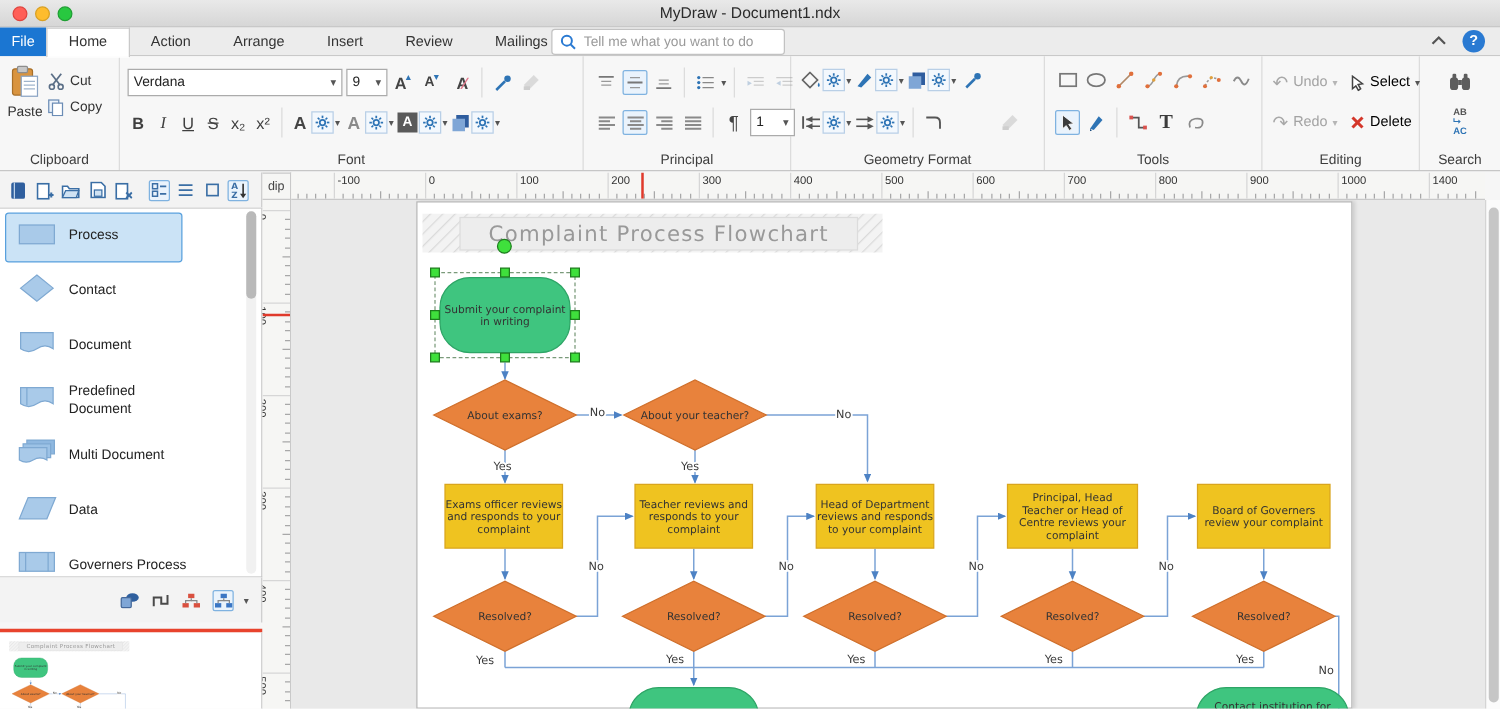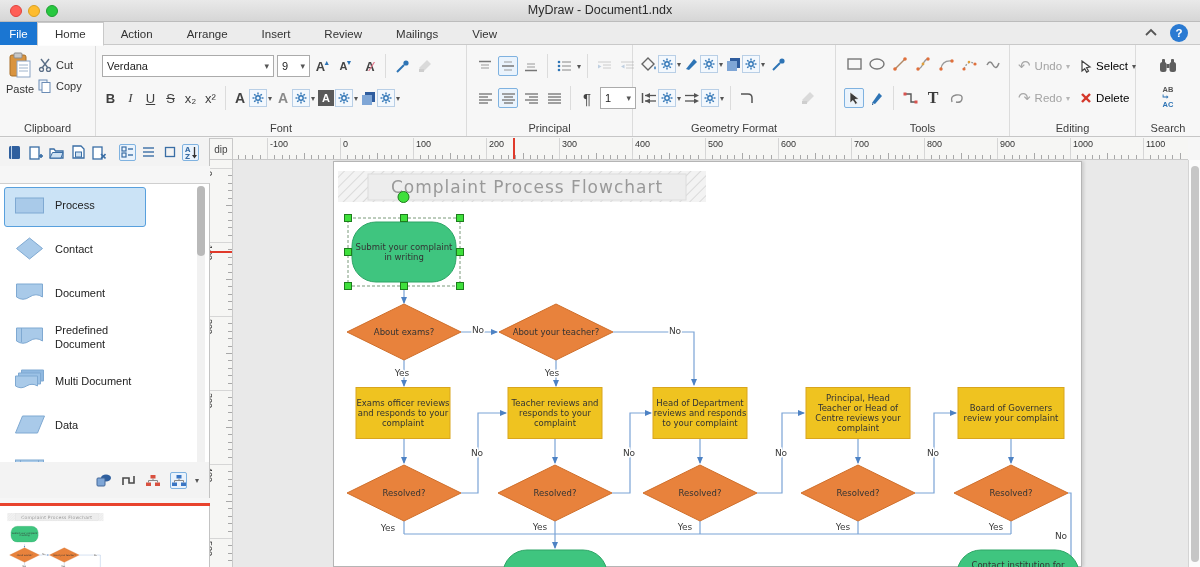--- a/index.html
+++ b/index.html
@@ -52,21 +52,21 @@
     font-size:13px; color:#3f3f3f; cursor:pointer; }
   #paste-btn { position:absolute; left:5px; top:7px; width:30px; text-align:center; cursor:pointer;}
   #paste-btn .plabel { font-size:11px; color:#333; margin-top:1px; }
   .cc-row { display:flex; align-items:center; gap:4px; font-size:11px; color:#333; cursor:pointer; }
   .editing-item { display:flex; align-items:center; gap:4px; font-size:11.5px; cursor:pointer; }
   .gray-txt { color:#a3a3a3; }
 
   
   #lefttoolbar { position:absolute; left:0; top:138px; width:210px; height:28px; background:#f3f3f3; display:flex; align-items:center; gap:4px; padding-left:6px; border-right:1px solid #c3c3c3;}
   #library-list { position:absolute; left:0; top:166px; width:210px; height:296px; background:#fff;
-    border-top:1px solid #cfcfcf; border-bottom:1px solid #cfcfcf; border-right:1px solid #c3c3c3; overflow:hidden;margin-top:17px; }
+    border-top:1px solid #cfcfcf; border-bottom:1px solid #cfcfcf; border-right:1px solid #c3c3c3; overflow:hidden; }
   .lib-item { position:relative; height:44px; display:flex; align-items:center; cursor:pointer; }
   .lib-icon { width:34px; margin-left:13px; flex:0 0 34px; }
   .lib-label { font-size:11px; color:#222; margin-left:8px; white-space:pre-line; line-height:1.25; }
   .lib-item.sel::before { content:""; position:absolute; left:4px; top:3px; width:140px; height:38px;
     background:#cbe3f6; border:1.5px solid #58a0dd; border-radius:3px; }
   .lib-item.sel .lib-icon, .lib-item.sel .lib-label { position:relative; }
   #lib-scroll { position:absolute; right:4px; top:2px; width:8px; height:290px; background:#f1f1f1; border-radius:4px;}
   #lib-thumb { position:absolute; left:0; top:0; width:8px; height:70px; background:#b9b9b9; border-radius:4px;}
   #library-toolbar { position:absolute; left:0; top:462px; width:210px; height:36px; background:#f3f3f3;
     display:flex; align-items:center; justify-content:flex-end; gap:8px; padding-right:10px; border-right:1px solid #c3c3c3;}
@@ -114,20 +114,27 @@
     <div id="file-tab">File</div>
     <div id="tabs">
         <div class="tab active">Home</div>
         <div class="tab">Action</div>
         <div class="tab">Arrange</div>
         <div class="tab">Insert</div>
         <div class="tab">Review</div>
         <div class="tab">Mailings</div>
         <div class="tab">View</div>
       </div>
+    <div id="ribbon-search">
+      <svg width="13" height="13" viewBox="0 0 13 13">
+        <circle cx="5.5" cy="5.5" r="4" fill="none" stroke="#2a7ad2" stroke-width="1.6"></circle>
+        <line x1="8.6" y1="8.6" x2="12" y2="12" stroke="#2a7ad2" stroke-width="1.6"></line>
+      </svg>
+      <input type="text" placeholder="Tell me what you want to do" style="">
+    </div>
     <svg id="collapse-ribbon" viewBox="0 0 14 10">
       <polyline points="2,7 7,2 12,7" fill="none" stroke="#555" stroke-width="1.8"></polyline>
     </svg>
     <div id="help-btn">?</div>
   </div>
 
   <div id="ribbon">
 
     <div class="rgroup" style="left:0;width:96px">
       <div id="paste-btn">
@@ -1043,21 +1050,21 @@
       <div class="hlab" style="left: 183px;">100</div>
       <div class="hlab" style="left: 256px;">200</div>
       <div class="hlab" style="left: 329px;">300</div>
       <div class="hlab" style="left: 402px;">400</div>
       <div class="hlab" style="left: 475px;">500</div>
       <div class="hlab" style="left: 548px;">600</div>
       <div class="hlab" style="left: 621px;">700</div>
       <div class="hlab" style="left: 694px;">800</div>
       <div class="hlab" style="left: 767px;">900</div>
       <div class="hlab" style="left: 840px;">1000</div>
-      <div class="hlab" style="left: 913px;">1100</div>
+      <div class="hlab" style="left: 913px;">1400</div>
       <div id="hmarker" style="left: 280px;"></div>
     </div>
   <div id="vruler">
       <div class="vmajor" style="top: 8px;"></div>
       <div class="vtick" style="top: 15.4px; width: 4px;"></div>
       <div class="vtick" style="top: 22.8px; width: 4px;"></div>
       <div class="vtick" style="top: 30.2px; width: 4px;"></div>
       <div class="vtick" style="top: 37.6px; width: 4px;"></div>
       <div class="vtick" style="top: 45px; width: 6px;"></div>
       <div class="vtick" style="top: 52.4px; width: 4px;"></div>

